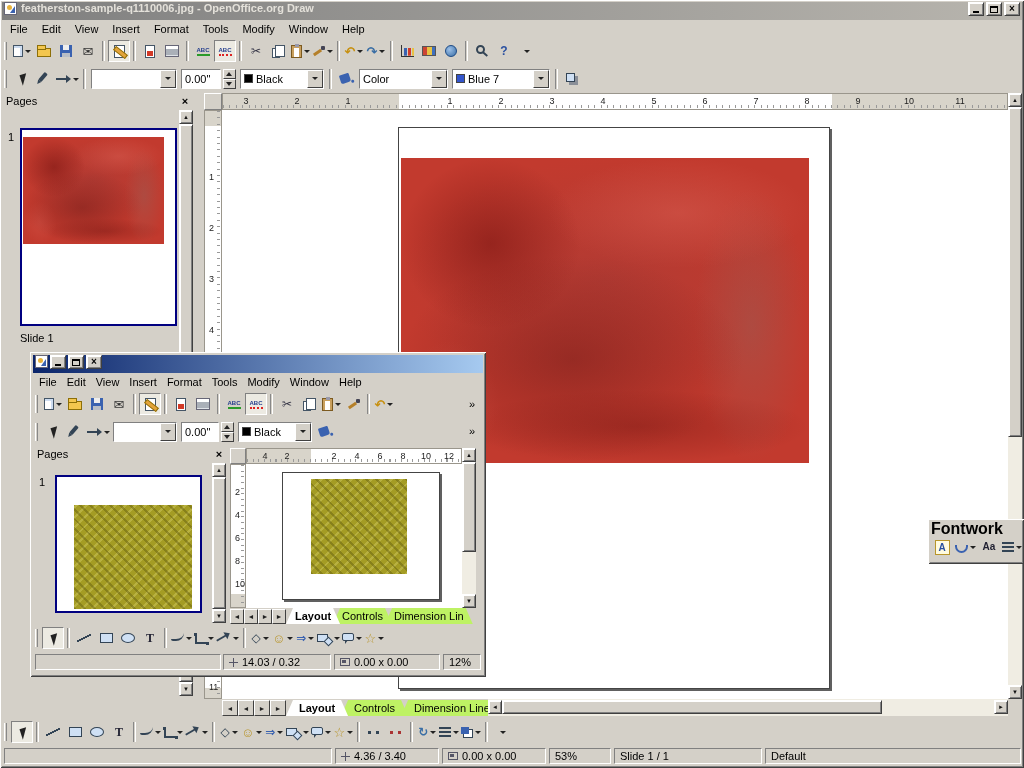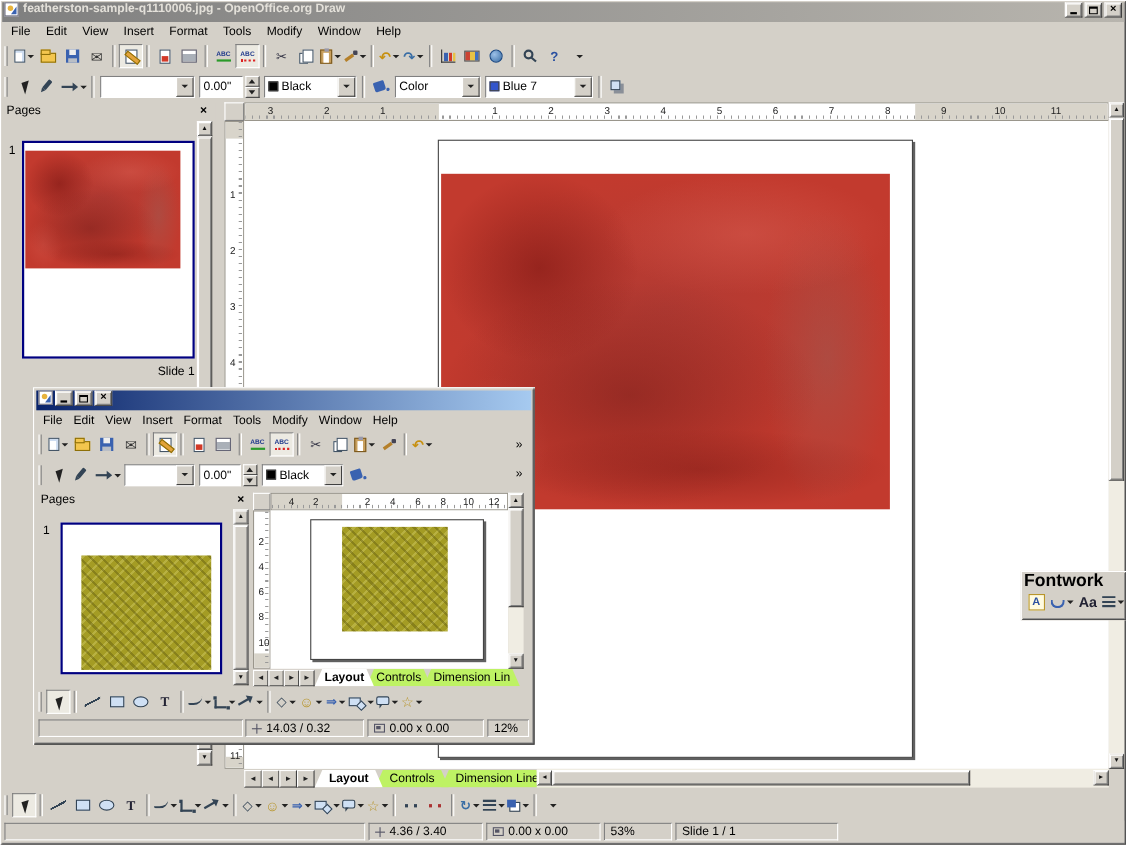--- a/index.html
+++ b/index.html
@@ -124,21 +124,21 @@
 .iStar{font-size:13px;color:#b8952a}
 .iPts{width:13px;height:3px;background:repeating-linear-gradient(90deg,#345 0 3px,transparent 3px 8px)}
 .iGlue{width:13px;height:3px;background:repeating-linear-gradient(90deg,#a33 0 3px,transparent 3px 8px)}
 .iRot{font-size:12px;font-weight:bold;color:#3a6ea5}
 .iAlign{width:12px;height:10px;background:linear-gradient(#345 0 2px,transparent 2px 4px,#345 4px 6px,transparent 6px 8px,#345 8px 10px)}
 .iArrange{width:8px;height:7px;background:#3a62b0;box-shadow:3px 3px 0 #fff,3px 3px 0 1px #345;margin:0 4px 4px 0}
 .iPosIcon{width:9px;height:9px;background:linear-gradient(#556 0 0) center/1px 9px no-repeat,linear-gradient(#556 0 0) center/9px 1px no-repeat;flex:none}
 .iSizeIcon{width:10px;height:8px;border:1px solid #556;background:linear-gradient(#556 0 0) 1px 1px/4px 3px no-repeat;flex:none}
 .iFwA{width:15px;height:15px;border:1px solid #b8952a;background:#fffbe0;color:#2a50a0;font-weight:bold;font-size:10px;display:flex;align-items:center;justify-content:center}
 .iFwShape{width:13px;height:8px;border:2px solid #3a62b0;border-top:none;border-radius:0 0 10px 10px;margin-top:4px}
-.iFwAa{font-size:13px;font-weight:bold;color:#223}
+.iFwAa{font-size:10px;font-weight:bold;color:#223}
 </style>
 </head>
 <body>
 
 <div class="win" style="left:0;top:0;width:1024px;height:768px">
 
   <div class="titlebar inactive" style="left:2px;top:2px;width:1020px;height:18px">
     <i class="appico"></i>
     <span class="cap">featherston-sample-q1110006.jpg - OpenOffice.org Draw</span>
     <span class="wbtn">
@@ -273,21 +273,21 @@
       <i class="swatch" style="background:#000"></i>
       <span class="cval">Black</span>
       <span class="cbtn">
           <i class="dd"></i>
         </span>
     </span>
     <i class="sep"></i>
     <span class="tb">
         <i class="ic iBucket"></i>
       </span>
-    <span class="combo" style="width:78px">
+    <span class="combo" style="width:89px">
       <span class="cval">Color</span>
       <span class="cbtn">
           <i class="dd"></i>
         </span>
     </span>
     <span class="combo" style="width:98px">
       <i class="swatch" style="background:#3355cc"></i>
       <span class="cval">Blue 7</span>
       <span class="cbtn">
           <i class="dd"></i>
@@ -303,21 +303,21 @@
     <div class="phead">
       <span>Pages</span>
       <span class="pclose">
           <i class="g">×</i>
         </span>
     </div>
     <span style="position:absolute;left:6px;top:38px">1</span>
     <div class="thumb" style="left:18px;top:35px;width:157px;height:198px">
       <div class="red-tex" style="position:absolute;left:1px;top:7px;width:141px;height:107px"></div>
     </div>
-    <span style="position:absolute;left:18px;top:239px;width:157px;text-align:right">Slide 1</span>
+    <span style="position:absolute;left:18px;top:239px;width:157px;text-align:left">Slide 1</span>
     <div class="sb" style="left:177px;top:17px;width:14px;height:586px">
       <span class="sbtn" style="left:0;top:0;width:14px;height:14px">
           <i class="g">▲</i>
         </span>
       <i class="sthumb" style="left:0;top:14px;width:14px;height:558px"></i>
       <span class="sbtn" style="left:0;bottom:0;width:14px;height:14px">
           <i class="g">▼</i>
         </span>
     </div>
   </div>
@@ -492,20 +492,23 @@
     <span class="seg" style="left:440px;width:104px">
         <i class="iSizeIcon"></i>
         <span>0.00 x 0.00</span>
       </span>
     <span class="seg" style="left:547px;width:62px">
         <span>53%</span>
       </span>
     <span class="seg" style="left:612px;width:148px">
         <span>Slide 1 / 1</span>
       </span>
+    <span class="seg" style="left:763px;width:256px">
+        <span>Default</span>
+      </span>
   </div>
 </div>
 
 <div class="win" style="left:30px;top:352px;width:456px;height:325px;z-index:30">
   <div class="titlebar active" style="left:3px;top:3px;width:450px;height:18px">
     <i class="appico"></i>
     <span class="wbtn">
         <i class="gmin"></i>
       </span>
     <span class="wbtn">

